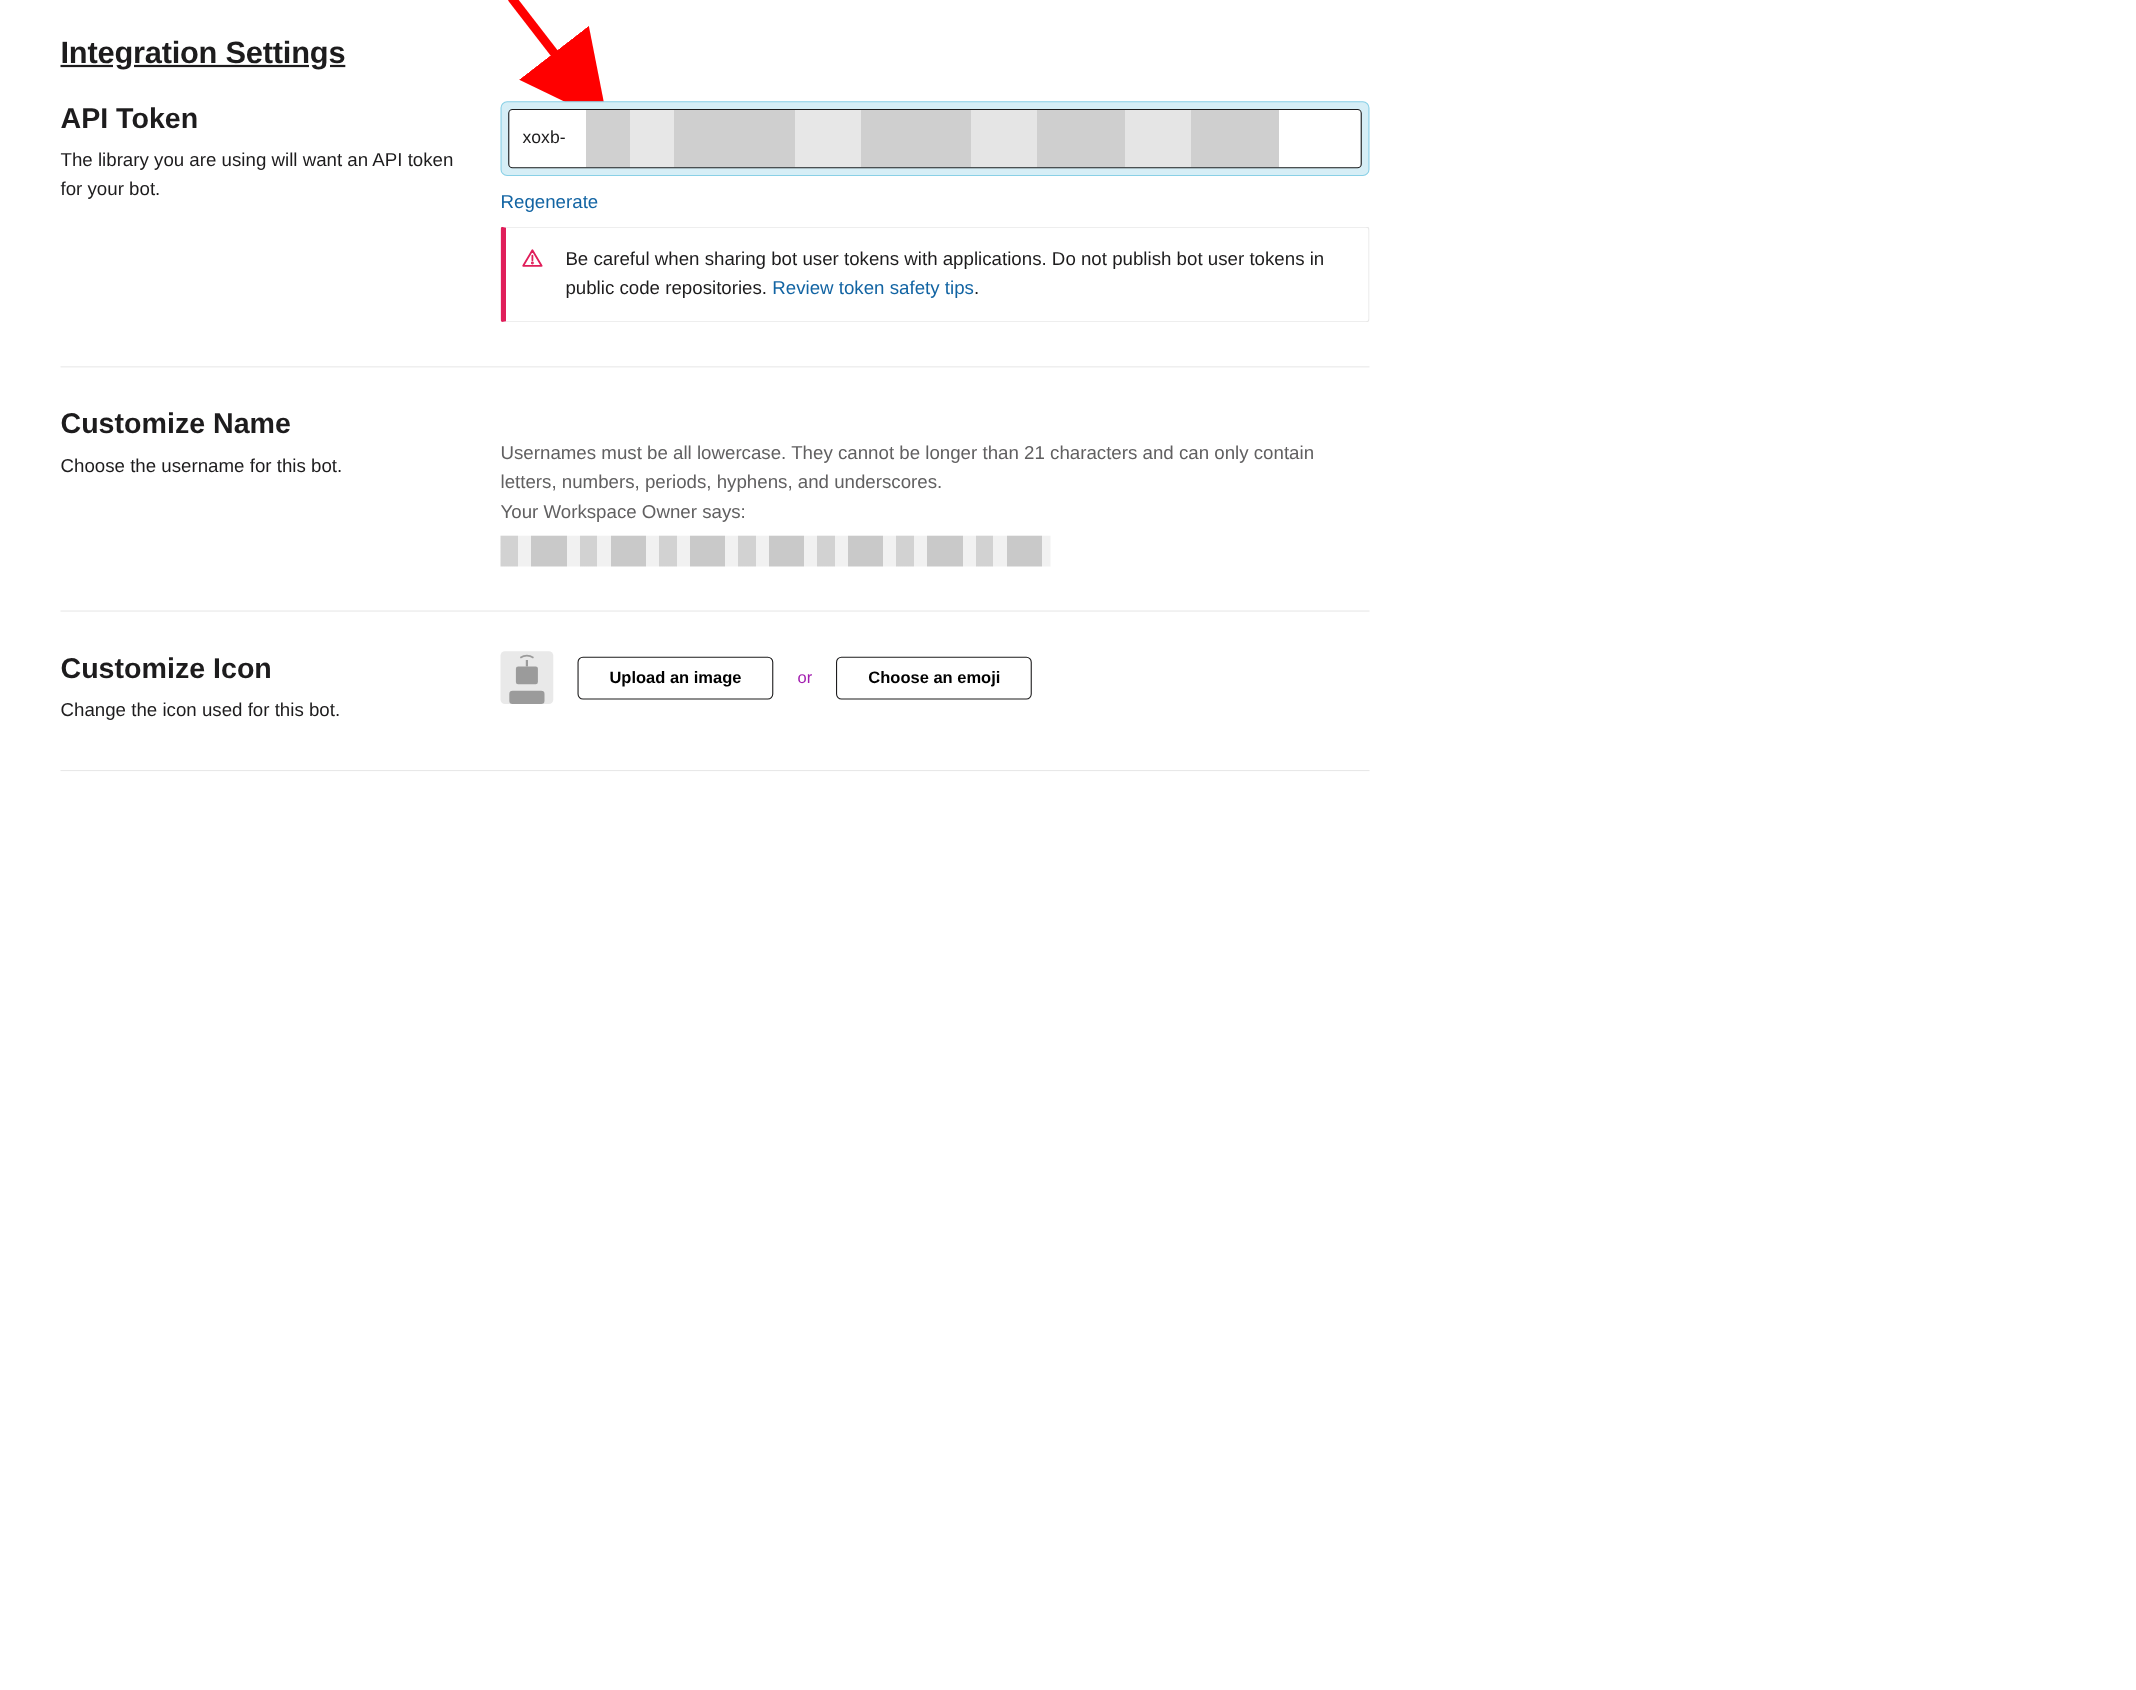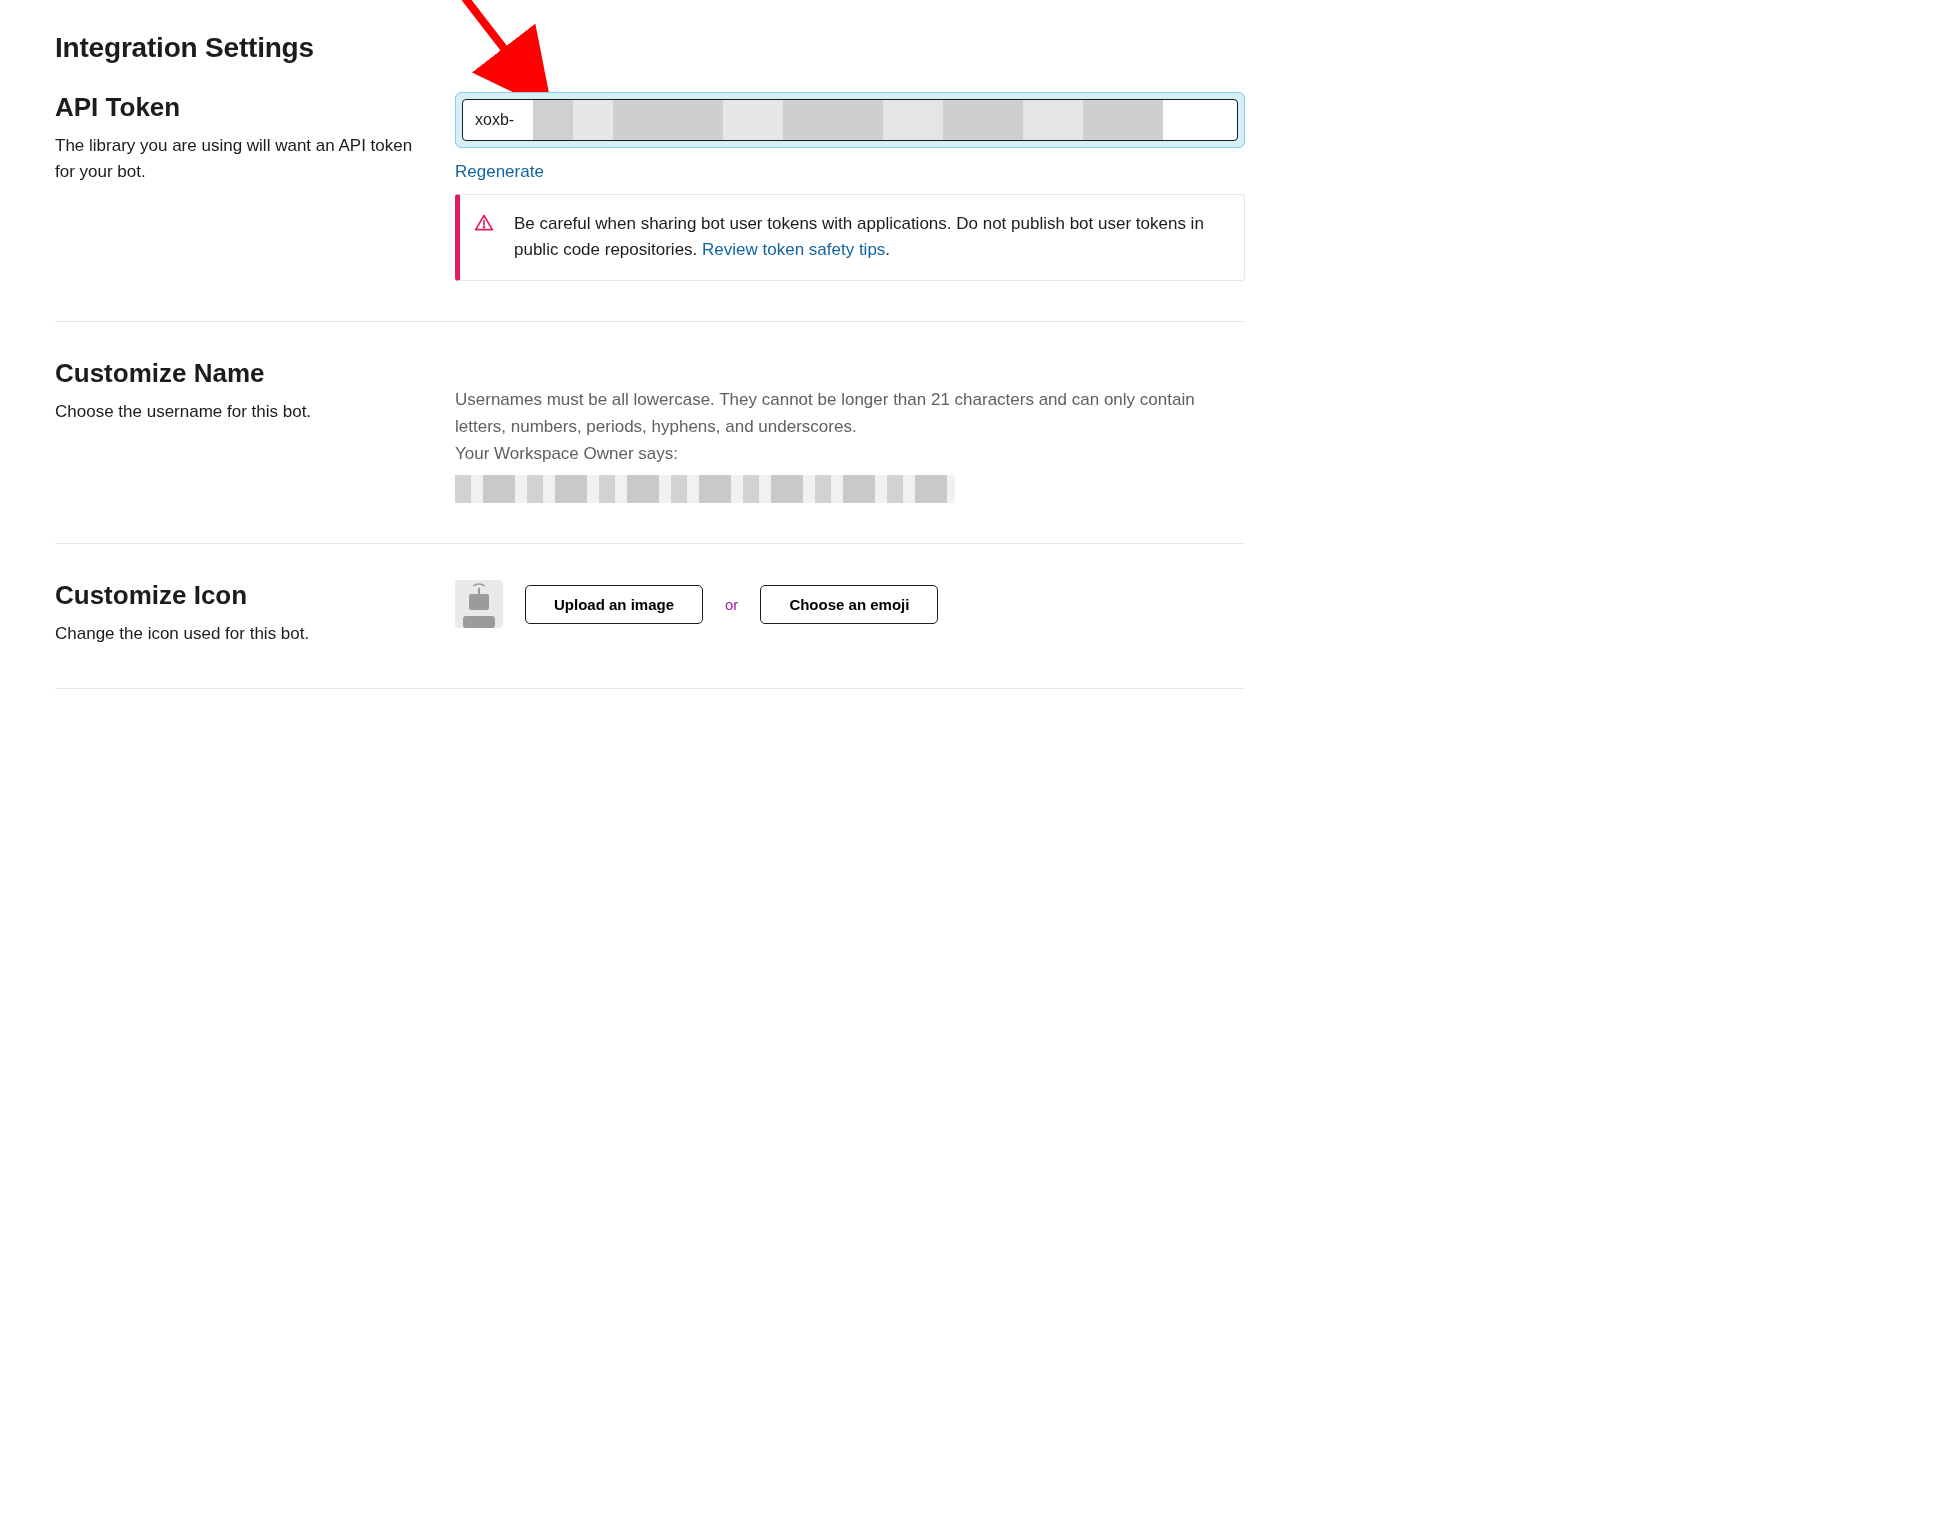--- a/index.html
+++ b/index.html
@@ -12,20 +12,21 @@
   }
   .page {
     padding: 20px 55px 40px 55px;
     max-width: 1300px;
   }
   h1.page-title {
     font-size: 28px;
     font-weight: 800;
     margin: 12px 0 28px 0;
     letter-spacing: -0.2px;
+    text-decoration: underline;
   }
   .section {
     display: flex;
     gap: 40px;
     padding-bottom: 40px;
   }
   .section + .section,
   .divider { border-top: 1px solid #e8e8e8; }
   .divider { margin: 0 0 36px 0; }
   .section-left {
@@ -51,21 +52,21 @@
   .token-shell {
     position: relative;
     border-radius: 6px;
     padding: 6px;
     background: #d6eef6;
     border: 1px solid #89d0e6;
   }
   .token-input {
     display: flex;
     align-items: center;
-    height: 42px;
+    height: 54px;
     border: 1px solid #1d1c1d;
     border-radius: 4px;
     background: linear-gradient(90deg,
       #fff 0, #fff 70px,
       #d0d0d0 70px, #d0d0d0 110px,
       #e7e7e7 110px, #e7e7e7 150px,
       #cfcfcf 150px, #cfcfcf 260px,
       #e7e7e7 260px, #e7e7e7 320px,
       #cfcfcf 320px, #cfcfcf 420px,
       #e5e5e5 420px, #e5e5e5 480px,

